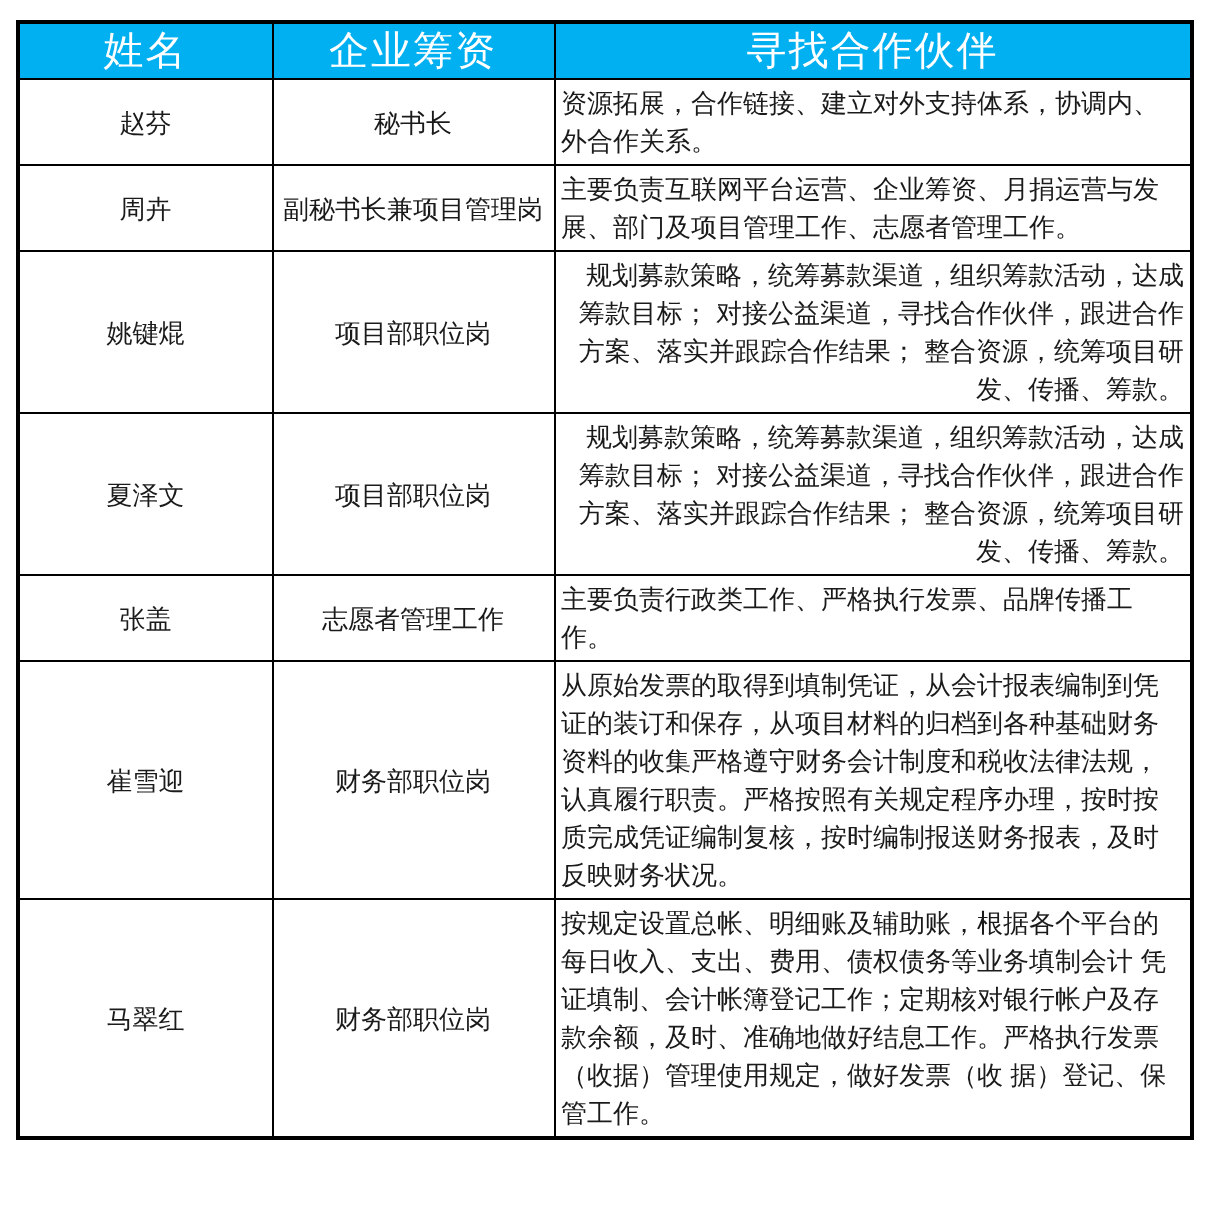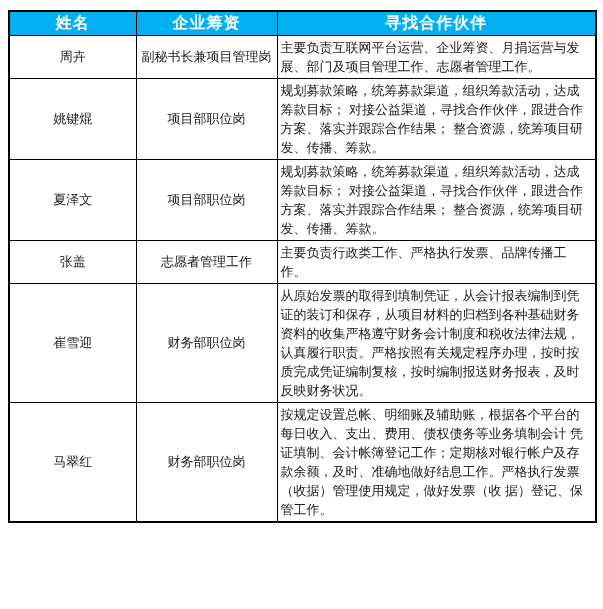--- a/index.html
+++ b/index.html
@@ -21,22 +21,22 @@
     table-layout: fixed;
     border: 2px solid #000000;
     background: #ffffff;
   }
   table.staff col.c-name { width: 127px; }
   table.staff col.c-pos  { width: 141px; }
   table.staff col.c-desc { width: 319px; }
   table.staff th {
     background: #00B0F0;
     color: #ffffff;
-    font-weight: bold;
-    font-size: 16px;
+    font-weight: normal;
+    font-size: 20px;
     height: 24px;
     text-align: center;
     vertical-align: middle;
     border: 1px solid #000000;
     letter-spacing: 1px;
   }
   table.staff td {
     border: 1px solid #000000;
     font-size: 13px;
     line-height: 19px;
@@ -46,41 +46,46 @@
   }
   td.cell-name, td.cell-pos {
     text-align: center;
     white-space: nowrap;
   }
   td.cell-desc {
     text-align: left;
     word-break: break-all;
   }
   tr.row-2line td.cell-desc  { height: 42px; }
-  tr.row-4line td.cell-desc  { height: 76px; }
+  tr.row-4line td.cell-desc  { height: 76px; text-align: right; }
   tr.row-6line td.cell-desc  { height: 116px; }
 </style>
 </head>
 <body>
 
 <div class="page">
   <table class="staff">
     <colgroup>
       <col class="c-name">
       <col class="c-pos">
       <col class="c-desc">
     </colgroup>
     <thead>
       <tr>
         <th>姓名</th>
         <th>企业筹资</th>
         <th>寻找合作伙伴</th>
       </tr>
     </thead>
     <tbody id="rows">
+  <tr class="row-2line">
+    <td class="cell-name">赵芬</td>
+    <td class="cell-pos">秘书长</td>
+    <td class="cell-desc">资源拓展，合作链接、建立对外支持体系，协调内、外合作关系。</td>
+  </tr>
 
   <tr class="row-2line">
     <td class="cell-name">周卉</td>
     <td class="cell-pos">副秘书长兼项目管理岗</td>
     <td class="cell-desc">主要负责互联网平台运营、企业筹资、月捐运营与发展、部门及项目管理工作、志愿者管理工作。</td>
   </tr>
 
   <tr class="row-4line">
     <td class="cell-name">姚键焜</td>
     <td class="cell-pos">项目部职位岗</td>

